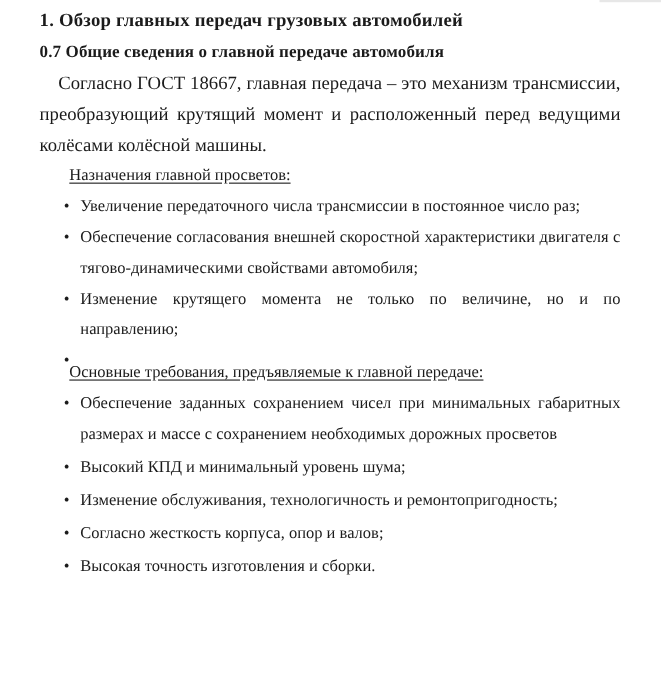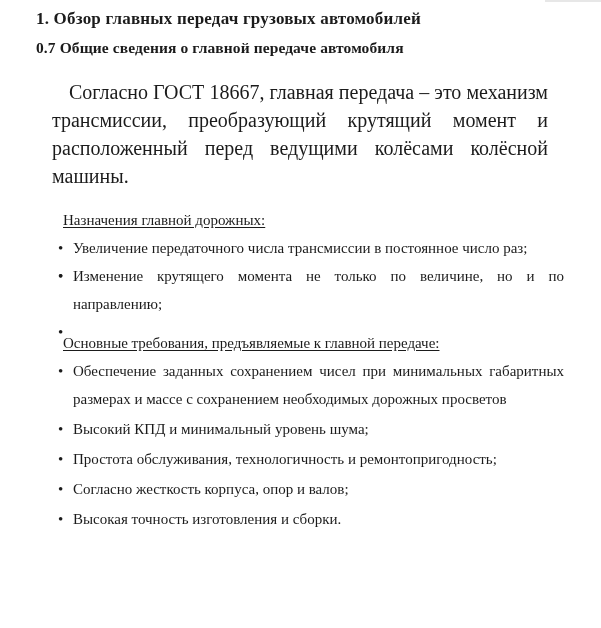--- a/index.html
+++ b/index.html
@@ -38,25 +38,25 @@
     letter-spacing: 0.2px;
   }
   h2.doc-h2 {
     font-size: 15.5px;
     font-weight: bold;
     line-height: 28px;
     margin: 0;
     letter-spacing: 0.1px;
   }
   p.body-par {
-    font-size: 20px;
+    font-size: 17px;
     line-height: 28px;
     text-align: justify;
     text-indent: 17px;
-    margin: 16px;
+    margin: 0;
   }
   p.list-title {
     font-size: 15px;
     line-height: 28px;
     margin: 0 0 0 27px;
     text-decoration: underline;
     text-underline-offset: 2px;
   }
   p.list-title.second {
     margin-top: 11px;
@@ -89,31 +89,32 @@
 <div class="page">
 
   <div class="edge-artifact"></div>
 
   <h1 class="doc-h1">1. Обзор главных передач грузовых автомобилей</h1>
 
   <h2 class="doc-h2">0.7 Общие сведения о главной передаче автомобиля</h2>
 
   <p class="body-par">Согласно ГОСТ 18667, главная передача – это механизм трансмиссии, преобразующий крутящий момент и расположенный перед ведущими колёсами колёсной машины.</p>
 
-  <p class="list-title">Назначения главной дорожных:</p>
+  <p class="list-title">Назначения главной просветов:</p>
 
   <ul class="bullets">
 
       <li>
         <span class="marker">•</span>
         <span>Увеличение передаточного числа трансмиссии в постоянное число раз;</span>
       </li>
 
       <li>
         <span class="marker">•</span>
+        <span>Обеспечение согласования внешней скоростной характеристики двигателя с тягово-динамическими свойствами автомобиля;</span>
       </li>
 
       <li>
         <span class="marker">•</span>
         <span>Изменение крутящего момента не только по величине, но и по направлению;</span>
       </li>
 
       <li>
         <span class="marker">•</span>
       </li>
@@ -128,21 +129,21 @@
         <span>Обеспечение заданных сохранением чисел при минимальных габаритных размерах и массе с сохранением необходимых дорожных просветов</span>
       </li>
 
       <li>
         <span class="marker">•</span>
         <span>Высокий КПД и минимальный уровень шума;</span>
       </li>
 
       <li>
         <span class="marker">•</span>
-        <span>Простота обслуживания, технологичность и ремонтопригодность;</span>
+        <span>Изменение обслуживания, технологичность и ремонтопригодность;</span>
       </li>
 
       <li>
         <span class="marker">•</span>
         <span>Согласно жесткость корпуса, опор и валов;</span>
       </li>
 
       <li>
         <span class="marker">•</span>
         <span>Высокая точность изготовления и сборки.</span>

